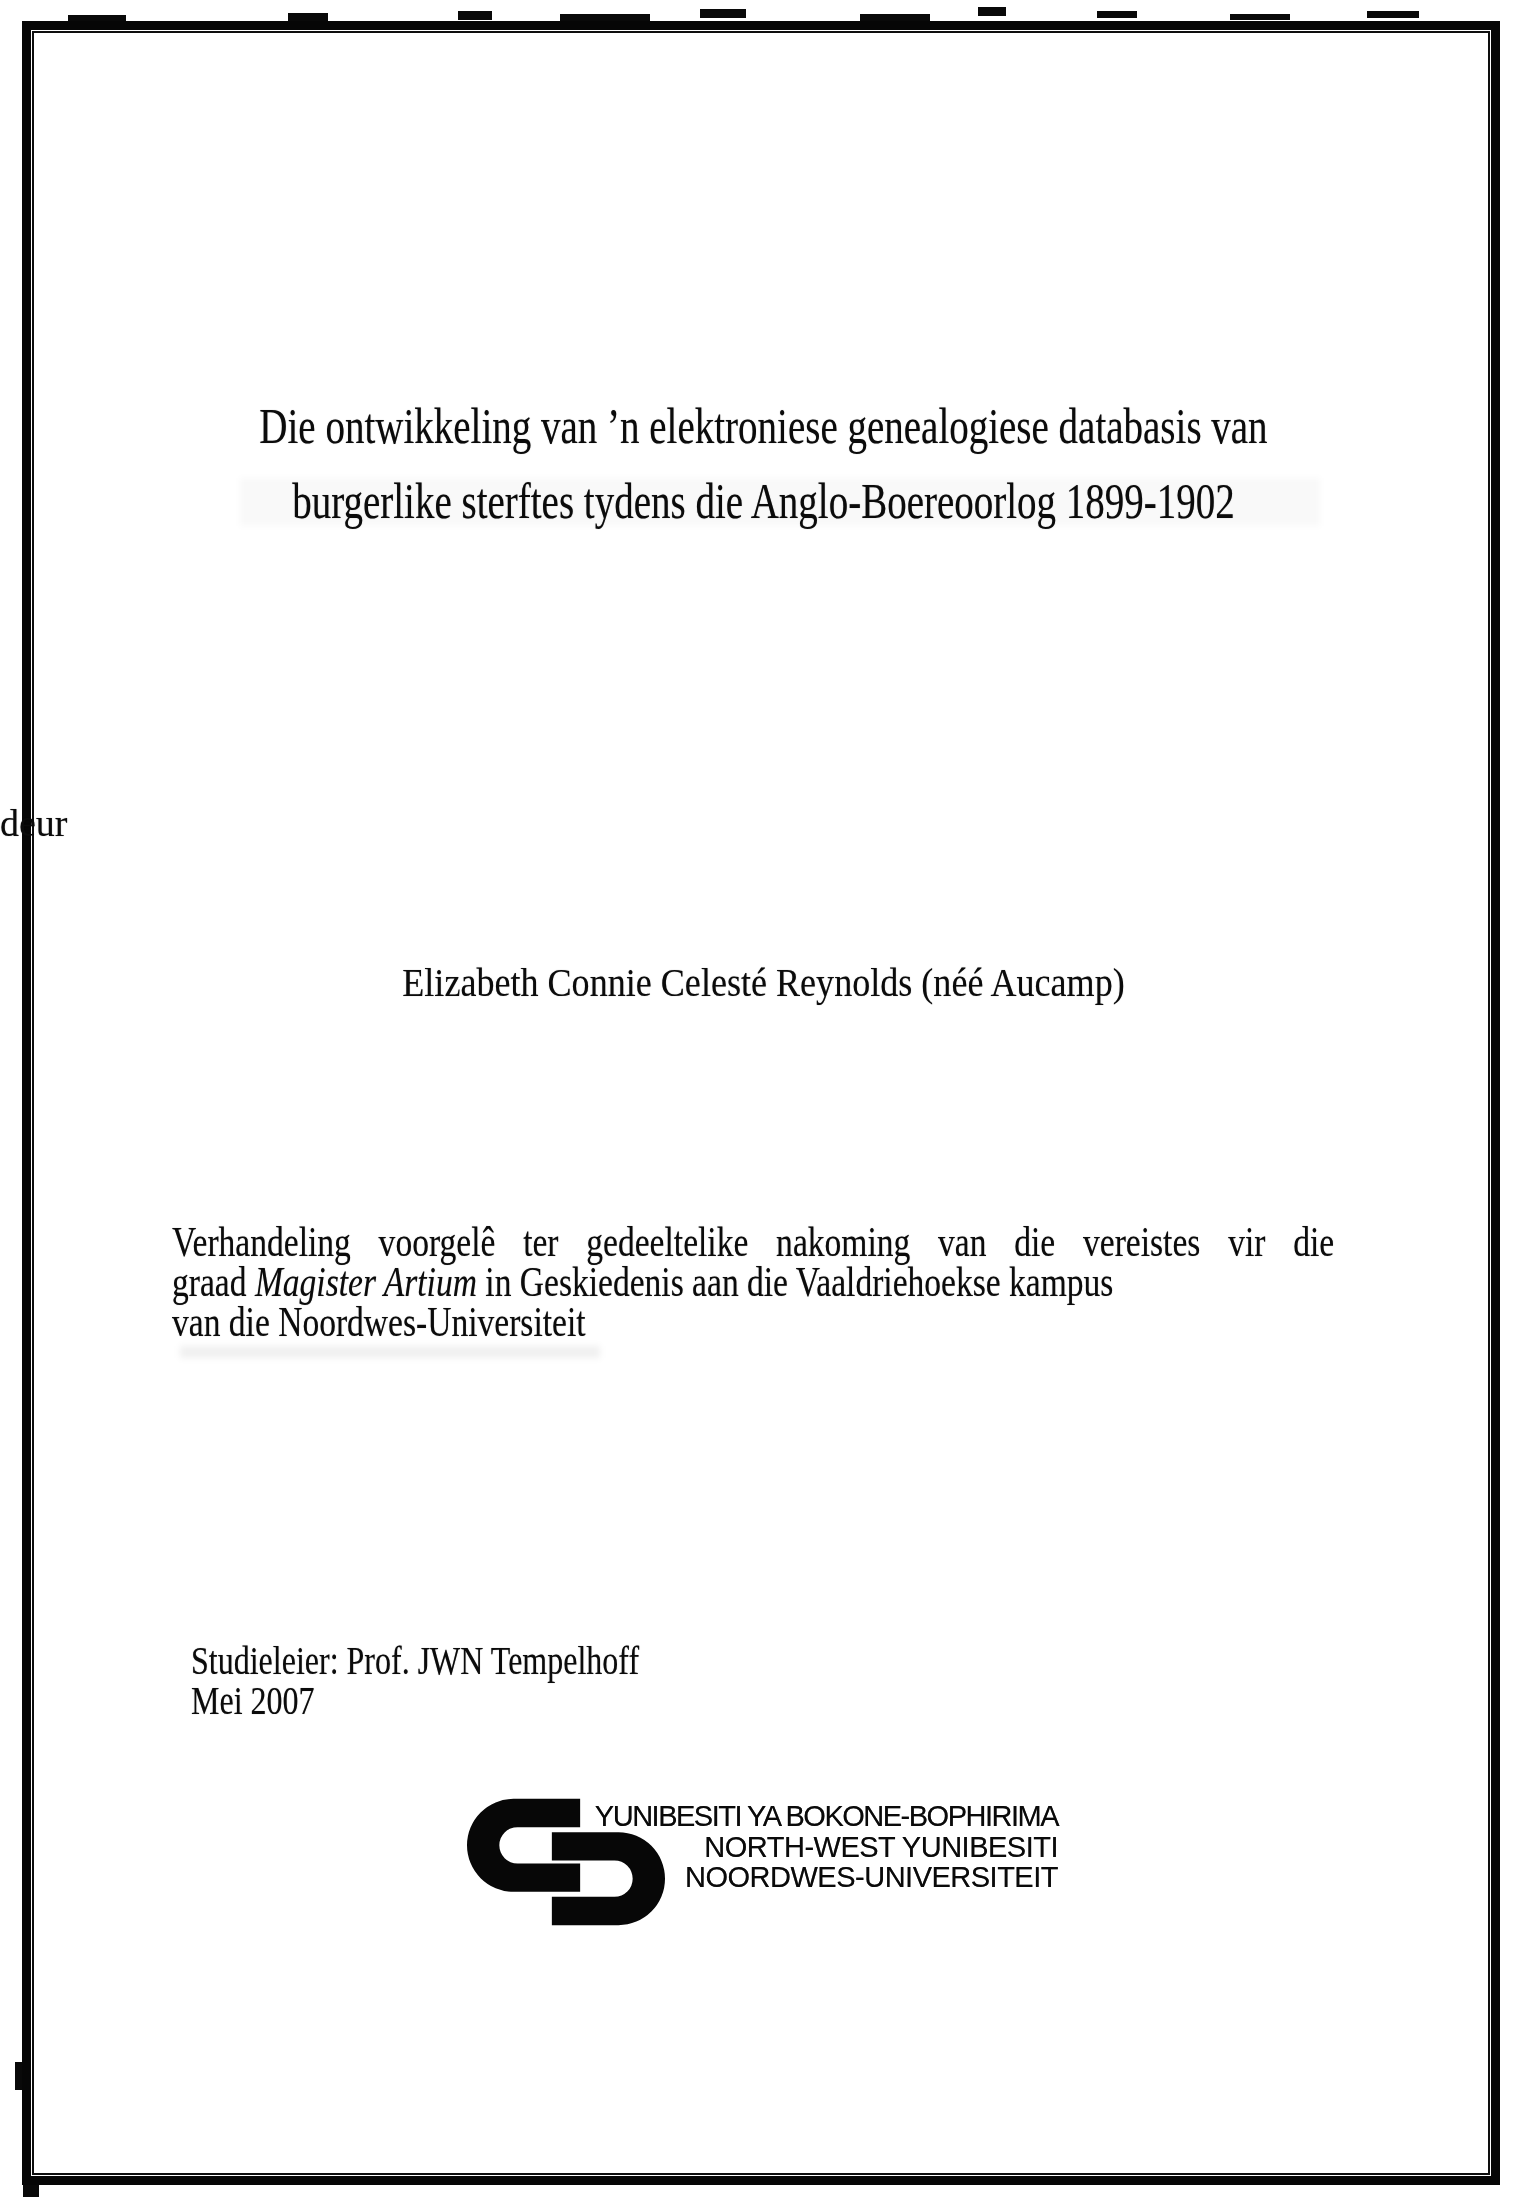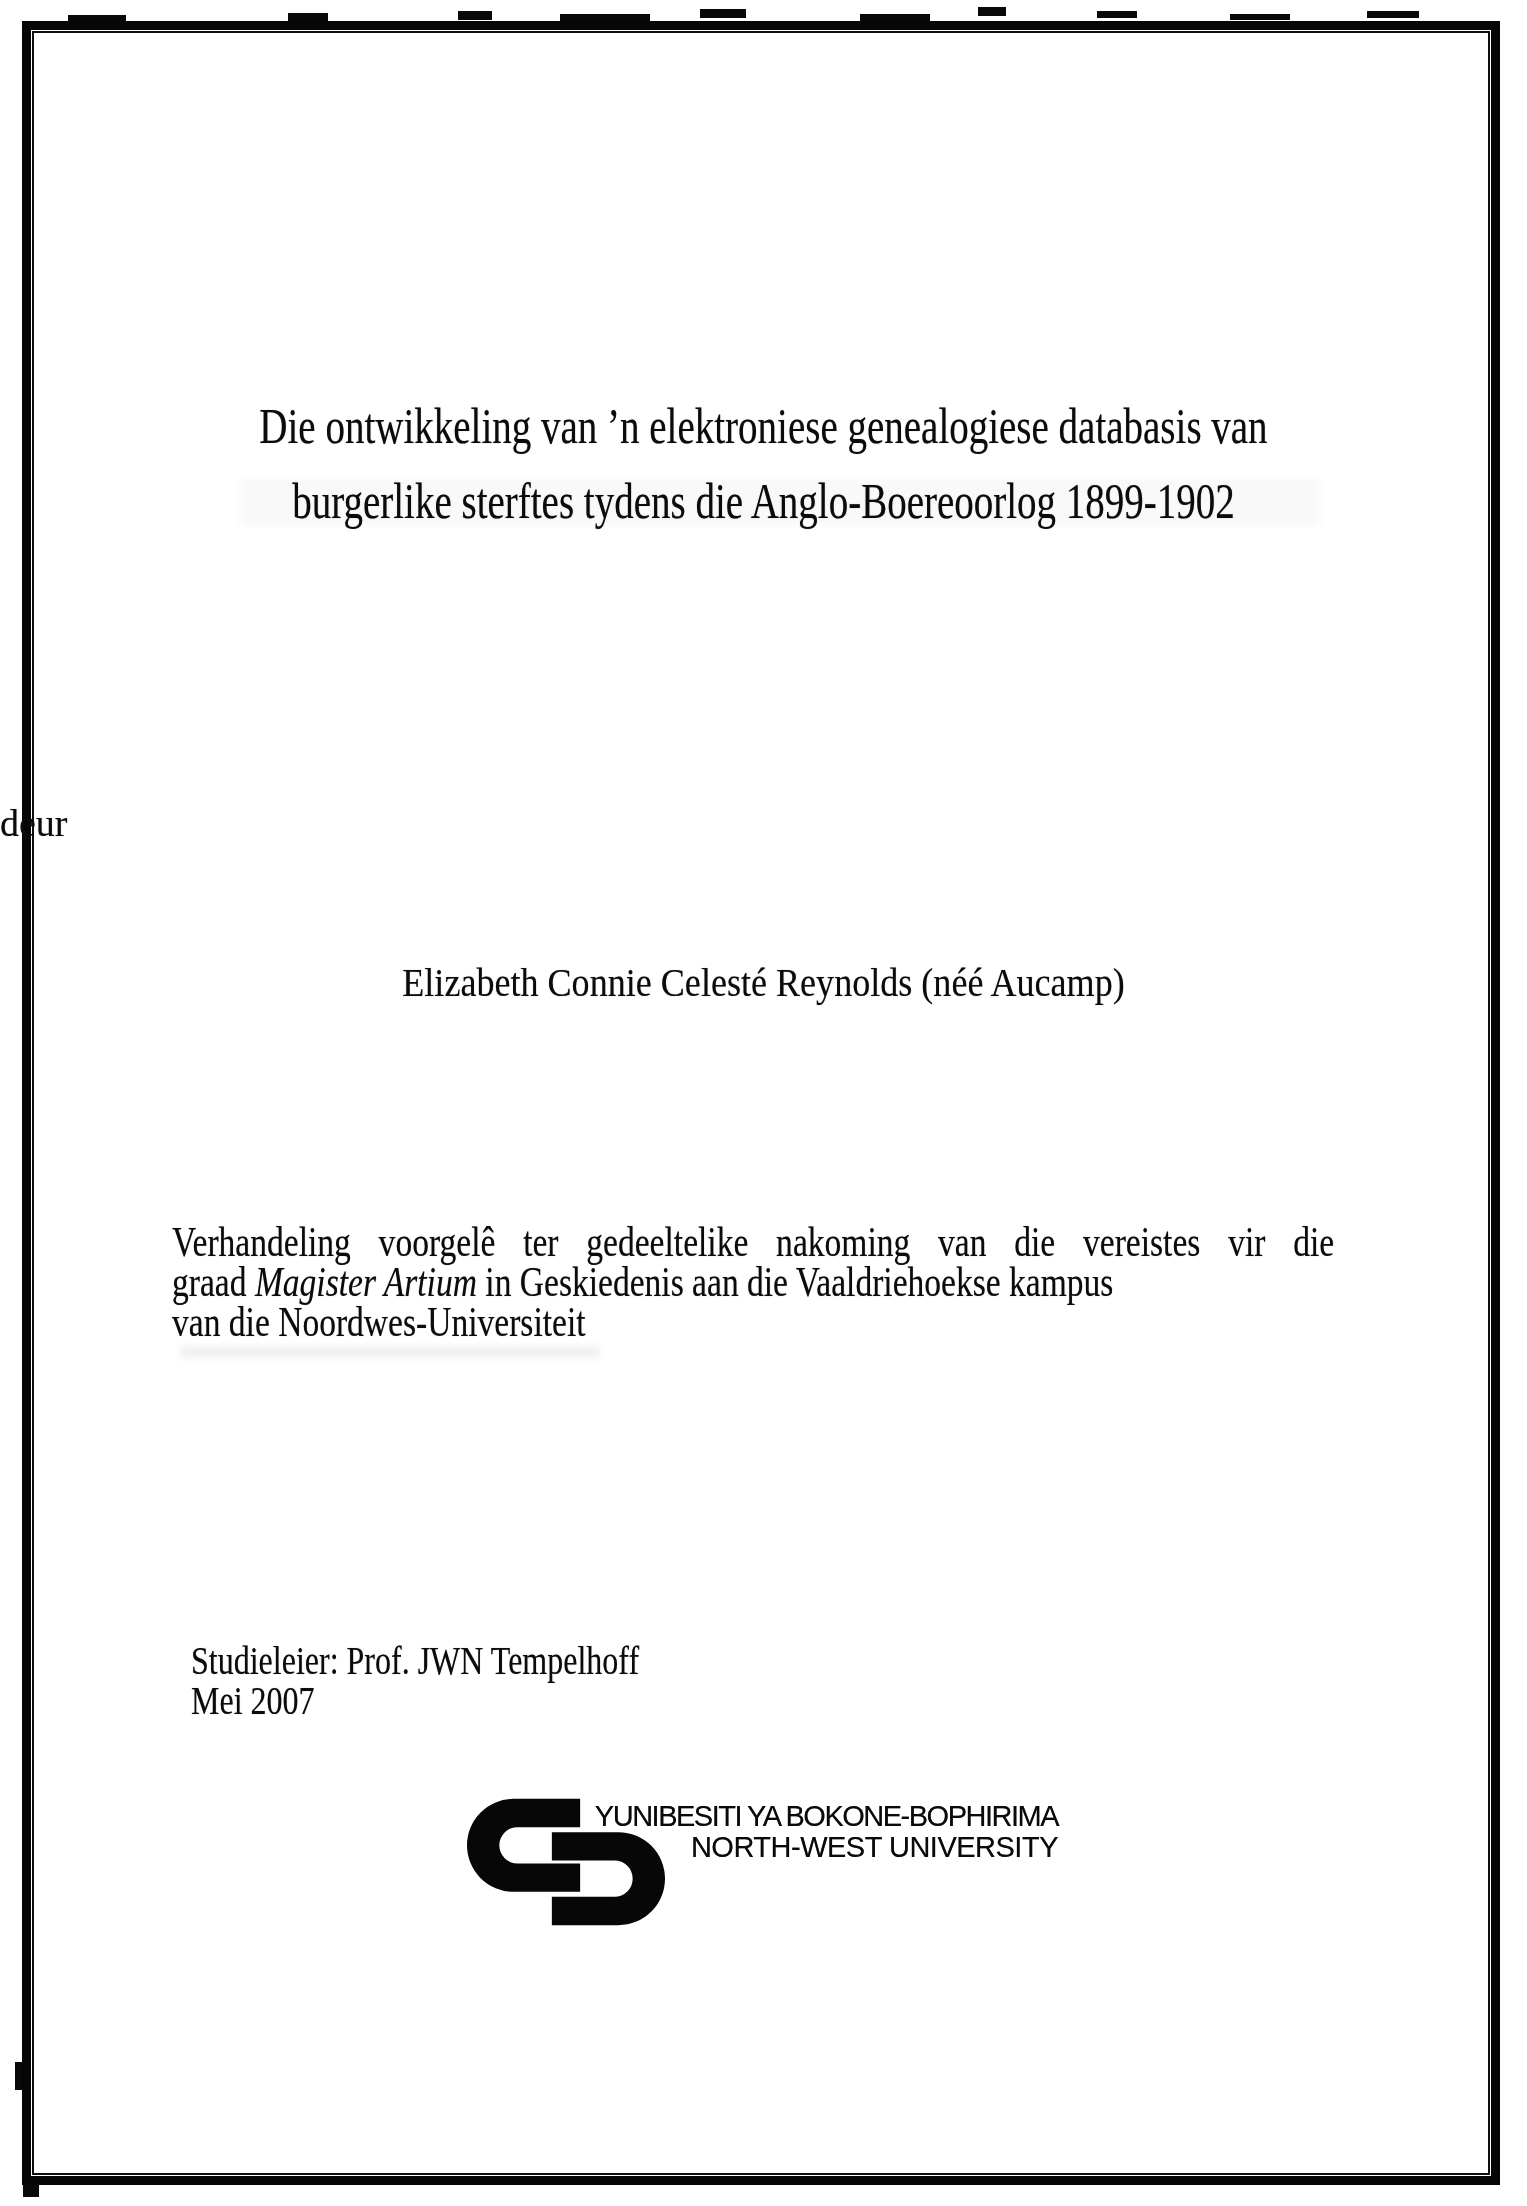--- a/index.html
+++ b/index.html
@@ -113,15 +113,16 @@
   <div>Mei 2007</div>
 </div>
 
 <div class="logo">
   <svg width="198" height="128" viewBox="0 0 196 125" aria-hidden="true">
     <path fill="#070707" d="M112 0 L46 0 A46 46 0 0 0 46 92 L112 92 L112 64 L50 64 A18 18 0 0 1 50 28 L112 28 Z"></path>
     <path fill="#070707" d="M84 125 L150 125 A46 46 0 0 0 150 33 L84 33 L84 61 L146 61 A18 18 0 0 1 146 97 L84 97 Z"></path>
   </svg>
   <div class="logo-text">
     <div class="lt1">YUNIBESITI YA BOKONE-BOPHIRIMA</div>
-    <div class="lt2">NORTH-WEST UNIVERSITY</div>
+    <div class="lt2">NORTH-WEST YUNIBESITI</div>
+    <div class="lt2">NOORDWES-UNIVERSITEIT</div>
   </div>
 </div>
 
 </body></html>

